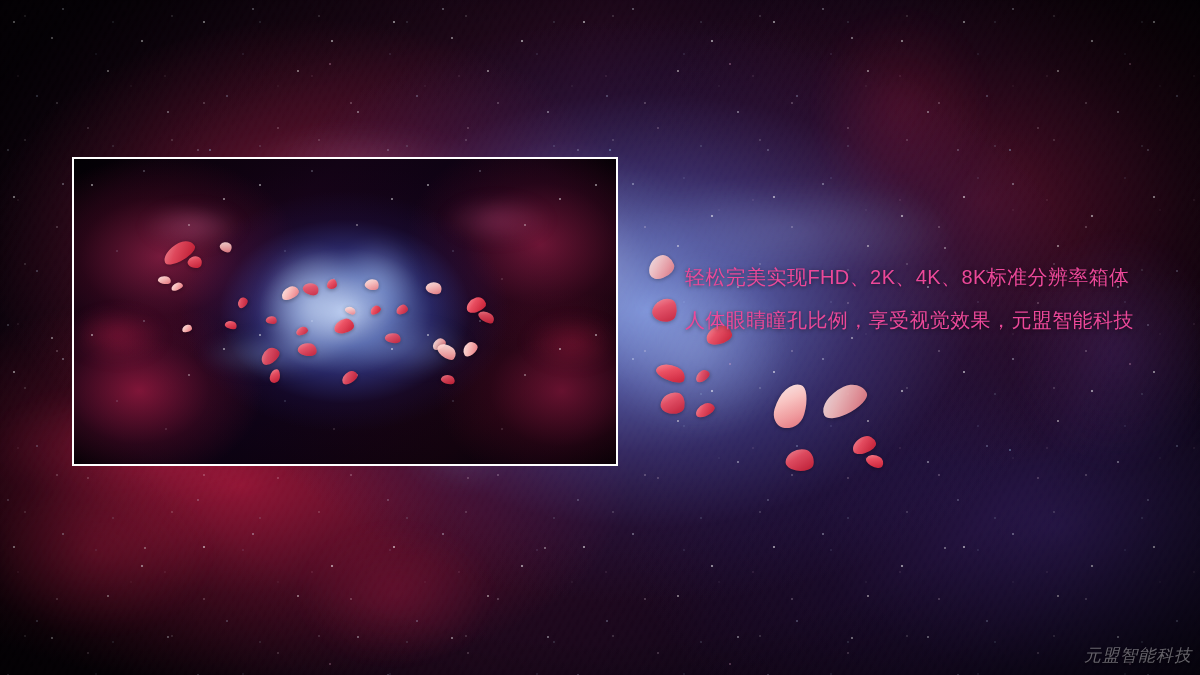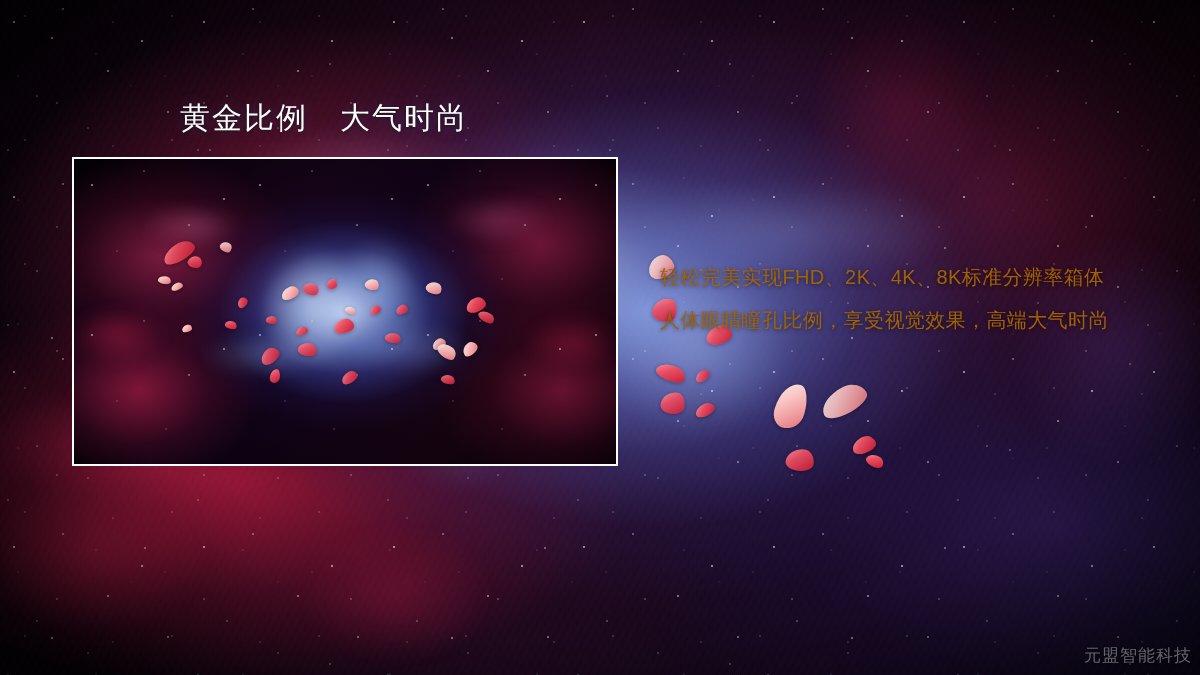--- a/index.html
+++ b/index.html
@@ -218,35 +218,37 @@
   
   #body-copy {
     position: absolute;
     left: 660px;
     top: 256px;
     width: 520px;
   }
   #body-copy .line {
     font-size: 20px;
     line-height: 43px;
-    color: #a16207;
+    color: #ec4899;
     letter-spacing: 0.4px;
     white-space: nowrap;
     text-shadow: 0 1px 4px rgba(0,0,0,0.55);
+    margin-left: 25px;
   }
 
   
   #watermark {
     position: absolute;
     right: 8px;
     bottom: 8px;
     font-size: 17px;
     letter-spacing: 1px;
     color: rgba(190,188,192,0.52);
     text-shadow: 0 1px 2px rgba(0,0,0,0.5);
+    font-style: italic;
   }
 </style>
 </head>
 <body>
 
 <div id="slide">
 
   <div class="bg-layer bg-base"></div>
   <div class="bg-layer bg-wisps"></div>
   <div class="bg-layer bg-filaments"></div>
@@ -265,21 +267,20 @@
       <div class="petal deep" style="left: 695px; top: 371px; width: 15px; height: 10px; transform: rotate(-30deg); opacity: 0.88;"></div>
       <div class="petal deep" style="left: 661px; top: 392px; width: 24px; height: 22px; transform: rotate(10deg); opacity: 0.91;"></div>
       <div class="petal deep" style="left: 695px; top: 404px; width: 20px; height: 12px; transform: rotate(-22deg); opacity: 0.94;"></div>
       <div class="petal pale" style="left: 776px; top: 383px; width: 30px; height: 46px; transform: rotate(16deg); opacity: 0.97;"></div>
       <div class="petal pale" style="left: 820px; top: 388px; width: 48px; height: 26px; transform: rotate(-26deg); opacity: 0.88;"></div>
       <div class="petal deep" style="left: 786px; top: 449px; width: 28px; height: 22px; transform: rotate(8deg); opacity: 0.91;"></div>
       <div class="petal deep" style="left: 852px; top: 437px; width: 24px; height: 16px; transform: rotate(-18deg); opacity: 0.94;"></div>
       <div class="petal deep" style="left: 866px; top: 455px; width: 18px; height: 12px; transform: rotate(30deg); opacity: 0.97;"></div>
     </div>
 
-  <div id="title">黄金比例　大气时尚</div>
 
   <div id="photo-frame">
     <div id="photo-inner">
       <div class="ph-base"></div>
       <div class="ph-wisp"></div>
       <div class="ph-stars"></div>
       <div id="photo-petals">
           <div class="petal deep" style="left: 88px; top: 85px; width: 34px; height: 17px; transform: rotate(-28deg); opacity: 0.88;"></div>
           <div class="petal deep" style="left: 114px; top: 97px; width: 14px; height: 12px; transform: rotate(20deg); opacity: 0.91;"></div>
           <div class="petal pale" style="left: 84px; top: 117px; width: 13px; height: 8px; transform: rotate(12deg); opacity: 0.94;"></div>
@@ -309,18 +310,18 @@
           <div class="petal pale" style="left: 363px; top: 186px; width: 20px; height: 13px; transform: rotate(40deg); opacity: 0.94;"></div>
           <div class="petal pale" style="left: 388px; top: 184px; width: 16px; height: 12px; transform: rotate(-36deg); opacity: 0.97;"></div>
           <div class="petal deep" style="left: 367px; top: 216px; width: 14px; height: 9px; transform: rotate(18deg); opacity: 0.88;"></div>
           <div class="petal deep" style="left: 222px; top: 168px; width: 12px; height: 8px; transform: rotate(-14deg); opacity: 0.91;"></div>
         </div>
     </div>
   </div>
 
   <div id="body-copy">
     <div class="line">轻松完美实现FHD、2K、4K、8K标准分辨率箱体</div>
-    <div class="line">人体眼睛瞳孔比例，享受视觉效果，高端大气时尚</div>
+    <div class="line">人体眼睛瞳孔比例，享受视觉效果，元盟智能科技</div>
   </div>
 
   <div id="watermark">元盟智能科技</div>
 
 </div>
 
 </body></html>

